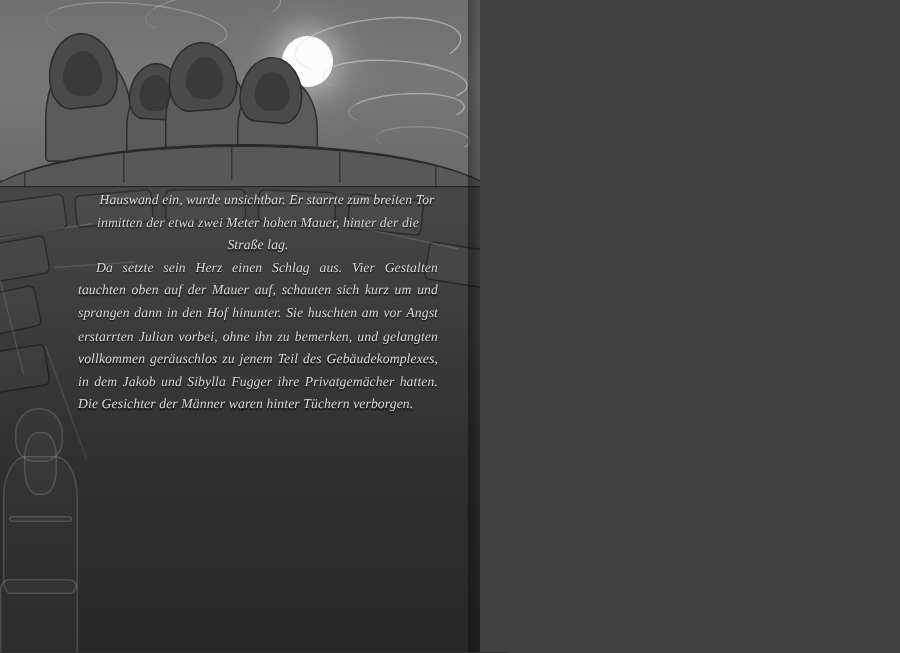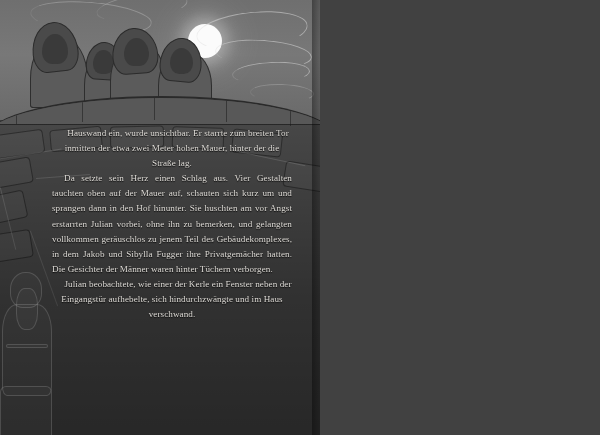--- a/index.html
+++ b/index.html
@@ -142,21 +142,21 @@
   p {
     margin: 0;
     color: #dedbd6;
     font-size: 9.1px;
     line-height: 15.1px;
     text-align: justify;
     text-indent: 12px;
     text-shadow: 0 1px 1px rgba(0,0,0,.85);
     letter-spacing: .08px;
   }
-  .col-left p { text-align: center; }
+  .col-left p { text-align: center; font-style: italic; }
   .col-left p.just { text-align: justify; }
 </style>
 </head>
 <body>
 
 <div id="spread">
 
   <div id="left-page">
 
     <div class="sky"></div>
@@ -225,21 +225,20 @@
       <div class="boy" style="left:10px;top:272px;width:30px;height:34px;border-radius:48% 48% 40% 40%;"></div>
       <div class="boy" style="left:2px;top:304px;width:48px;height:90px;border-radius:30% 30% 10% 10%;"></div>
       <div class="boy" style="left:16px;top:288px;width:20px;height:40px;border-radius:40%;"></div>
       <div class="boy" style="left:0px;top:386px;width:50px;height:49px;border-radius:12% 12% 0 0;"></div>
       <div class="boy" style="left:6px;top:344px;width:40px;height:2px;border-radius:2px;"></div>
     </div>
 
     <div class="col-left">
       <p>Hauswand ein, wurde unsichtbar. Er starrte zum breiten Tor inmitten der etwa zwei Meter hohen Mauer, hinter der die Straße lag.</p>
       <p class="just">Da setzte sein Herz einen Schlag aus. Vier Gestalten tauchten oben auf der Mauer auf, schauten sich kurz um und sprangen dann in den Hof hinunter. Sie huschten am vor Angst erstarrten Julian vorbei, ohne ihn zu bemerken, und gelangten vollkommen geräuschlos zu jenem Teil des Gebäudekomplexes, in dem Jakob und Sibylla Fugger ihre Privatgemächer hatten. Die Gesichter der Männer waren hinter Tüchern verborgen.</p>
-      <p>Julian beobachtete, wie einer der Kerle ein Fenster neben der Eingangstür aufhebelte, sich hindurchzwängte und im Haus verschwand.</p>
     </div>
   </div>
 
   <div class="gutter"></div>
 
   <div id="right-page">
     
   </div>
 
 </div>

